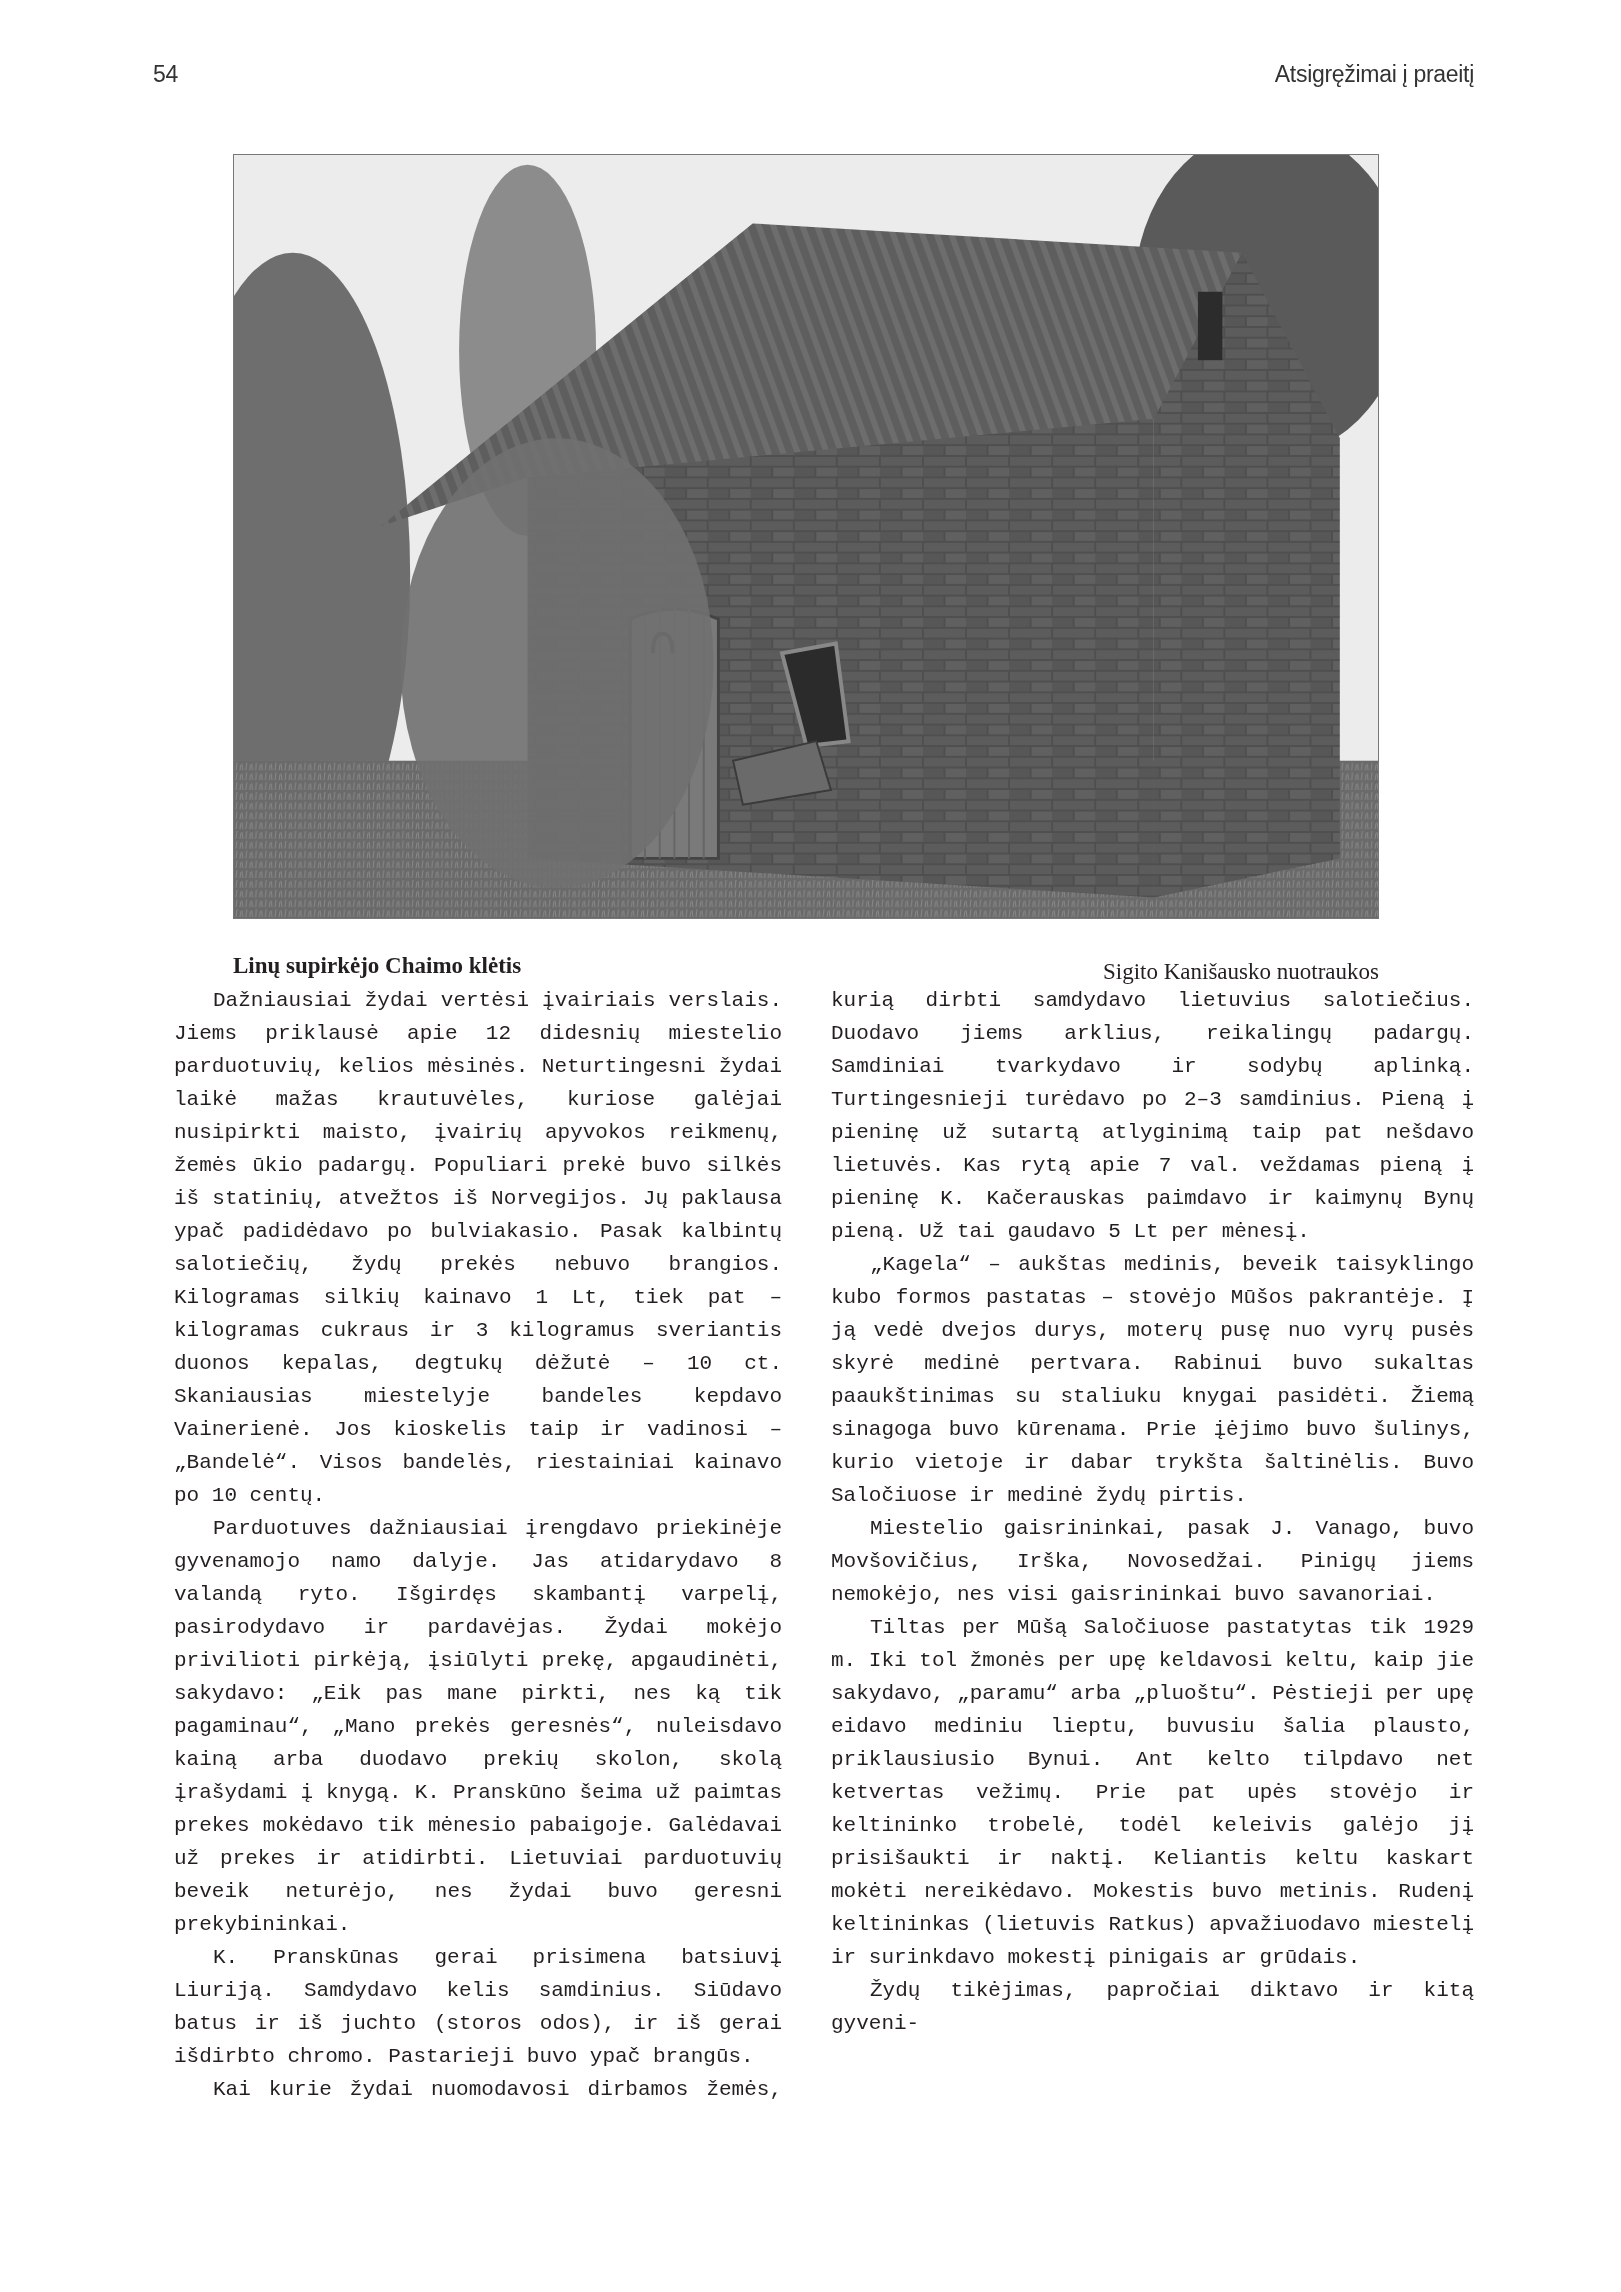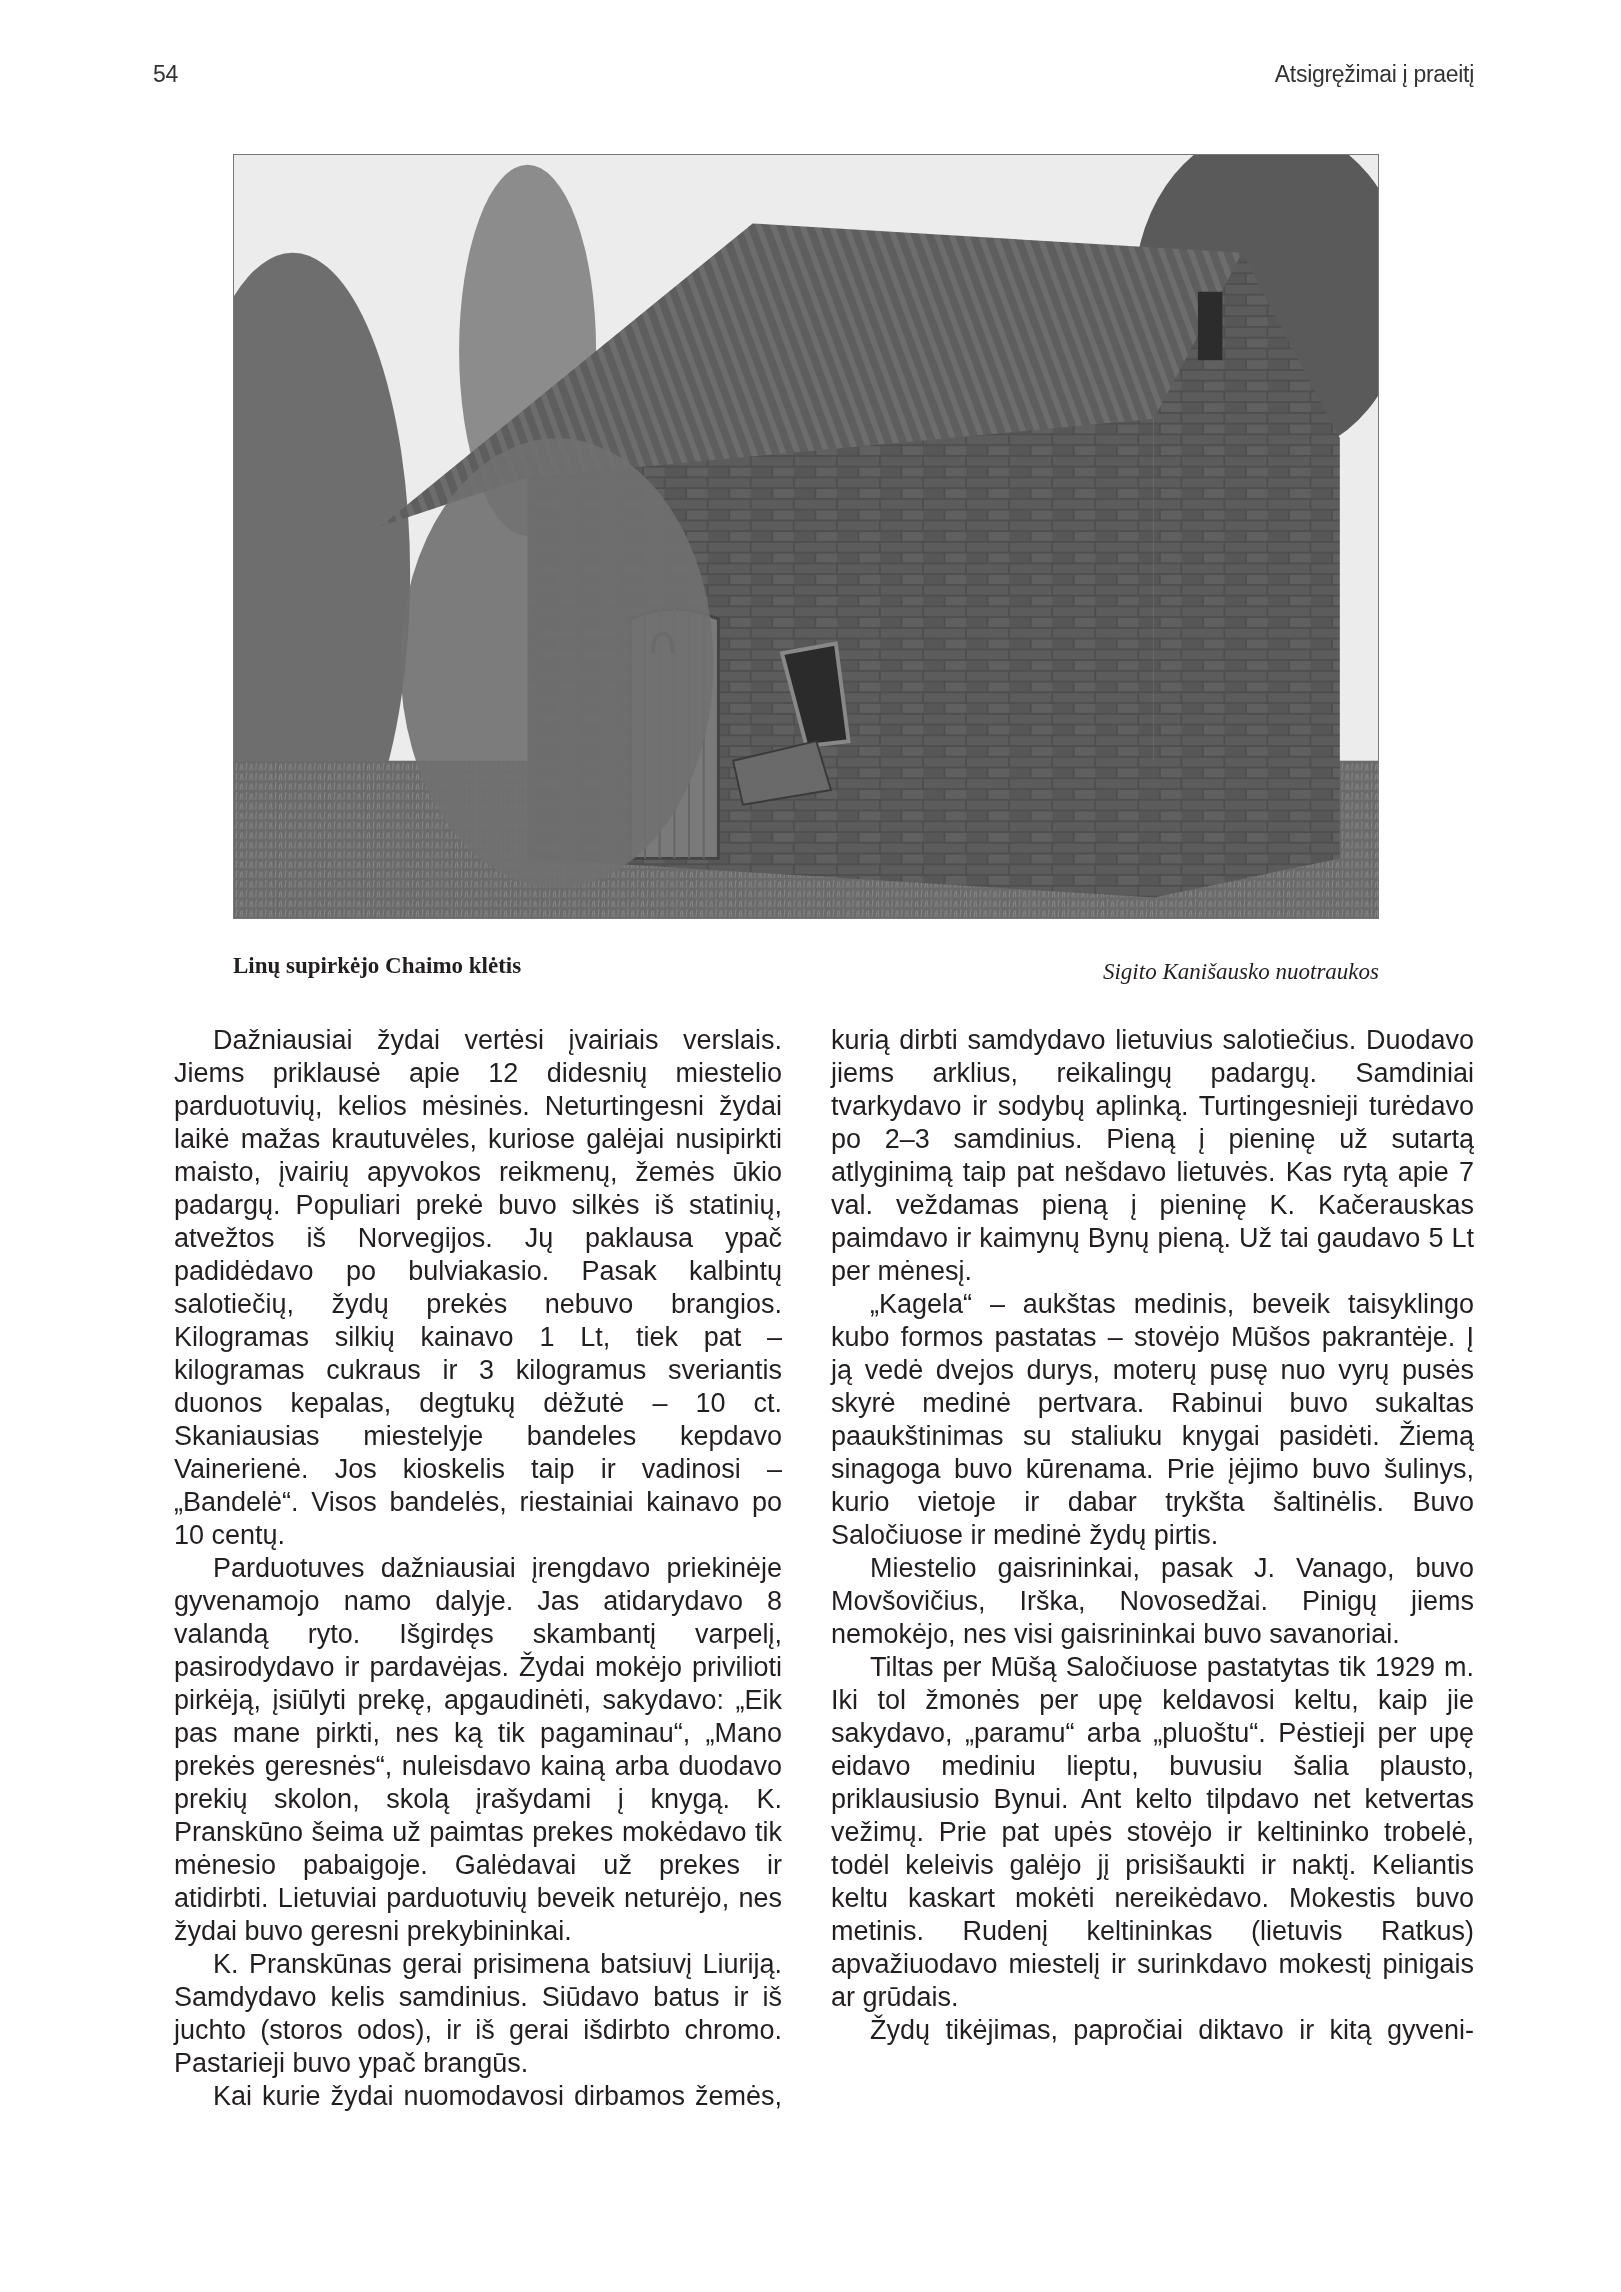--- a/index.html
+++ b/index.html
@@ -4,22 +4,22 @@
 <style>
   html, body { margin: 0; padding: 0; background: #ffffff; }
   body { width: 1621px; height: 2293px; position: relative; overflow: hidden; color: #231f20; }
   .running-head { position: absolute; top: 61px; font-family: "Liberation Sans", sans-serif; font-size: 23px; color: #333; letter-spacing: -0.3px; }
   .page-num { left: 153px; }
   .head-title { right: 147px; margin-left: 48px; }
   .photo { position: absolute; left: 233px; top: 154px; width: 1146px; height: 765px; border: 1px solid #777; box-sizing: border-box; overflow: hidden; background: #f0f0f0; }
   .photo svg { display: block; width: 100%; height: 100%; }
   .caption { position: absolute; top: 953px; font-family: "Liberation Serif", serif; font-size: 23px; }
   .caption-title { left: 233px; font-weight: bold; }
-  .caption-credit { right: 242px; font-style: italic; top: 959px; }
-  .column { position: absolute; top: 1024px; width: 608px; font-family: Liberation Sans, sans-serif; font-size: 27px; line-height: 33px; text-align: justify; hyphens: manual; }
+  .caption-credit { right: 242px; top: 959px; }
+  .column { position: absolute; top: 984px; width: 608px; font-family: Liberation Mono, monospace; font-size: 21px; line-height: 33px; text-align: justify; hyphens: manual; }
   .col-left { left: 174px; }
   .col-right { left: 831px; width: 643px; }
   .column p { margin: 0; text-indent: 0; }
   .column p.indent { text-indent: 39px; }
   .column p.cont { text-indent: 0; }
   .column p.last-justify { text-align-last: justify; }
 </style>
 </head>
 <body>
 

